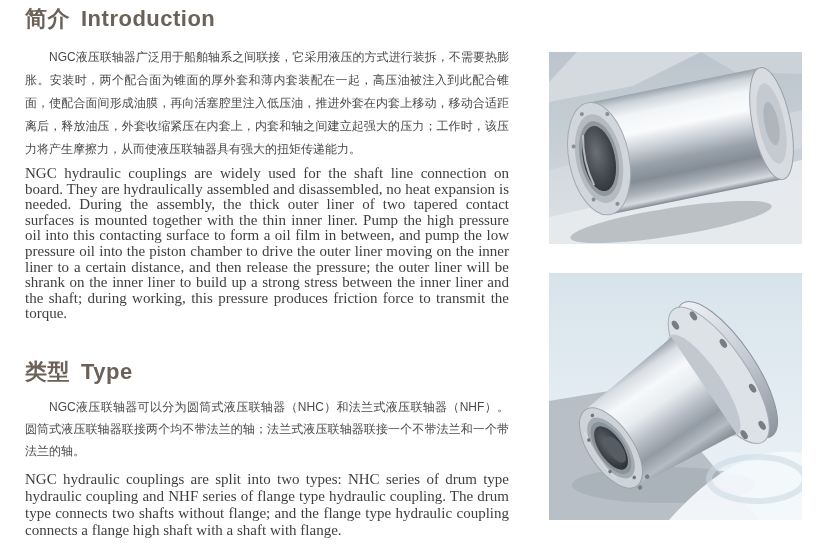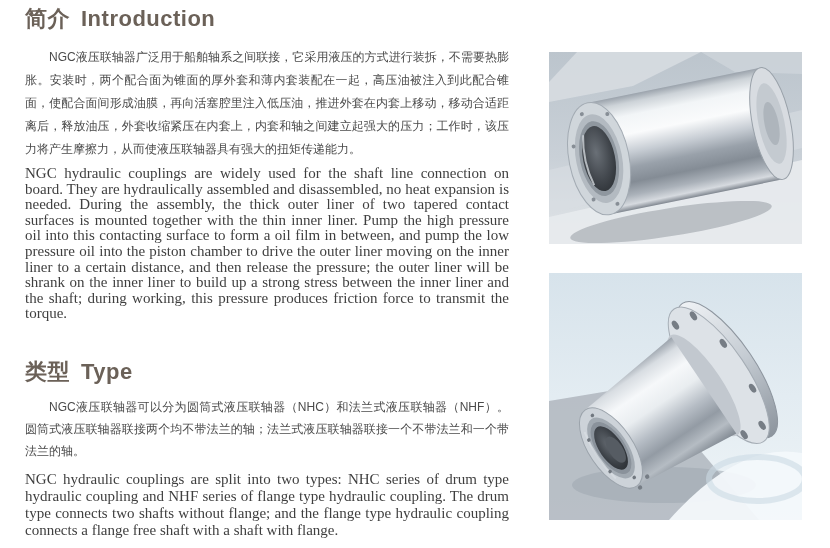--- a/index.html
+++ b/index.html
@@ -55,21 +55,21 @@
   <h1 class="sec-heading"><span>简介</span><span class="en-part">Introduction</span></h1>
 
   <p class="cn-para">NGC液压联轴器广泛用于船舶轴系之间联接，它采用液压的方式进行装拆，不需要热膨胀。安装时，两个配合面为锥面的厚外套和薄内套装配在一起，高压油被注入到此配合锥面，使配合面间形成油膜，再向活塞腔里注入低压油，推进外套在内套上移动，移动合适距离后，释放油压，外套收缩紧压在内套上，内套和轴之间建立起强大的压力；工作时，该压力将产生摩擦力，从而使液压联轴器具有强大的扭矩传递能力。</p>
 
   <p class="en-para">NGC hydraulic couplings are widely used for the shaft line connection on board. They are hydraulically assembled and disassembled, no heat expansion is needed. During the assembly, the thick outer liner of two tapered contact surfaces is mounted together with the thin inner liner. Pump the high pressure oil into this contacting surface to form a oil film in between, and pump the low pressure oil into the piston chamber to drive the outer liner moving on the inner liner to a certain distance, and then release the pressure; the outer liner will be shrank on the inner liner to build up a strong stress between the inner liner and the shaft; during working, this pressure produces friction force to transmit the torque.</p>
 
   <h1 class="sec-heading type-heading"><span>类型</span><span class="en-part">Type</span></h1>
 
   <p class="cn-para type-cn">NGC液压联轴器可以分为圆筒式液压联轴器（NHC）和法兰式液压联轴器（NHF）。圆筒式液压联轴器联接两个均不带法兰的轴；法兰式液压联轴器联接一个不带法兰和一个带法兰的轴。</p>
 
-  <p class="en-para type-en">NGC hydraulic couplings are split into two types: NHC series of drum type hydraulic coupling and NHF series of flange type hydraulic coupling. The drum type connects two shafts without flange; and the flange type hydraulic coupling connects a flange free shaft with a shaft with flange.</p>
+  <p class="en-para type-en">NGC hydraulic couplings are split into two types: NHC series of drum type hydraulic coupling and NHF series of flange type hydraulic coupling. The drum type connects two shafts without flange; and the flange type hydraulic coupling connects a flange high shaft with a shaft with flange.</p>
 
 </div>
 
 <figure class="fig" id="fig-drum">
   <svg width="253" height="192" viewBox="0 0 253 192" xmlns="http://www.w3.org/2000/svg">
     <defs>
       <linearGradient id="bg1" x1="0" y1="0" x2="0" y2="1">
         <stop offset="0" stop-color="#bcc5cd"></stop>
         <stop offset="0.55" stop-color="#c9d0d7"></stop>
         <stop offset="1" stop-color="#e2e6e9"></stop>

